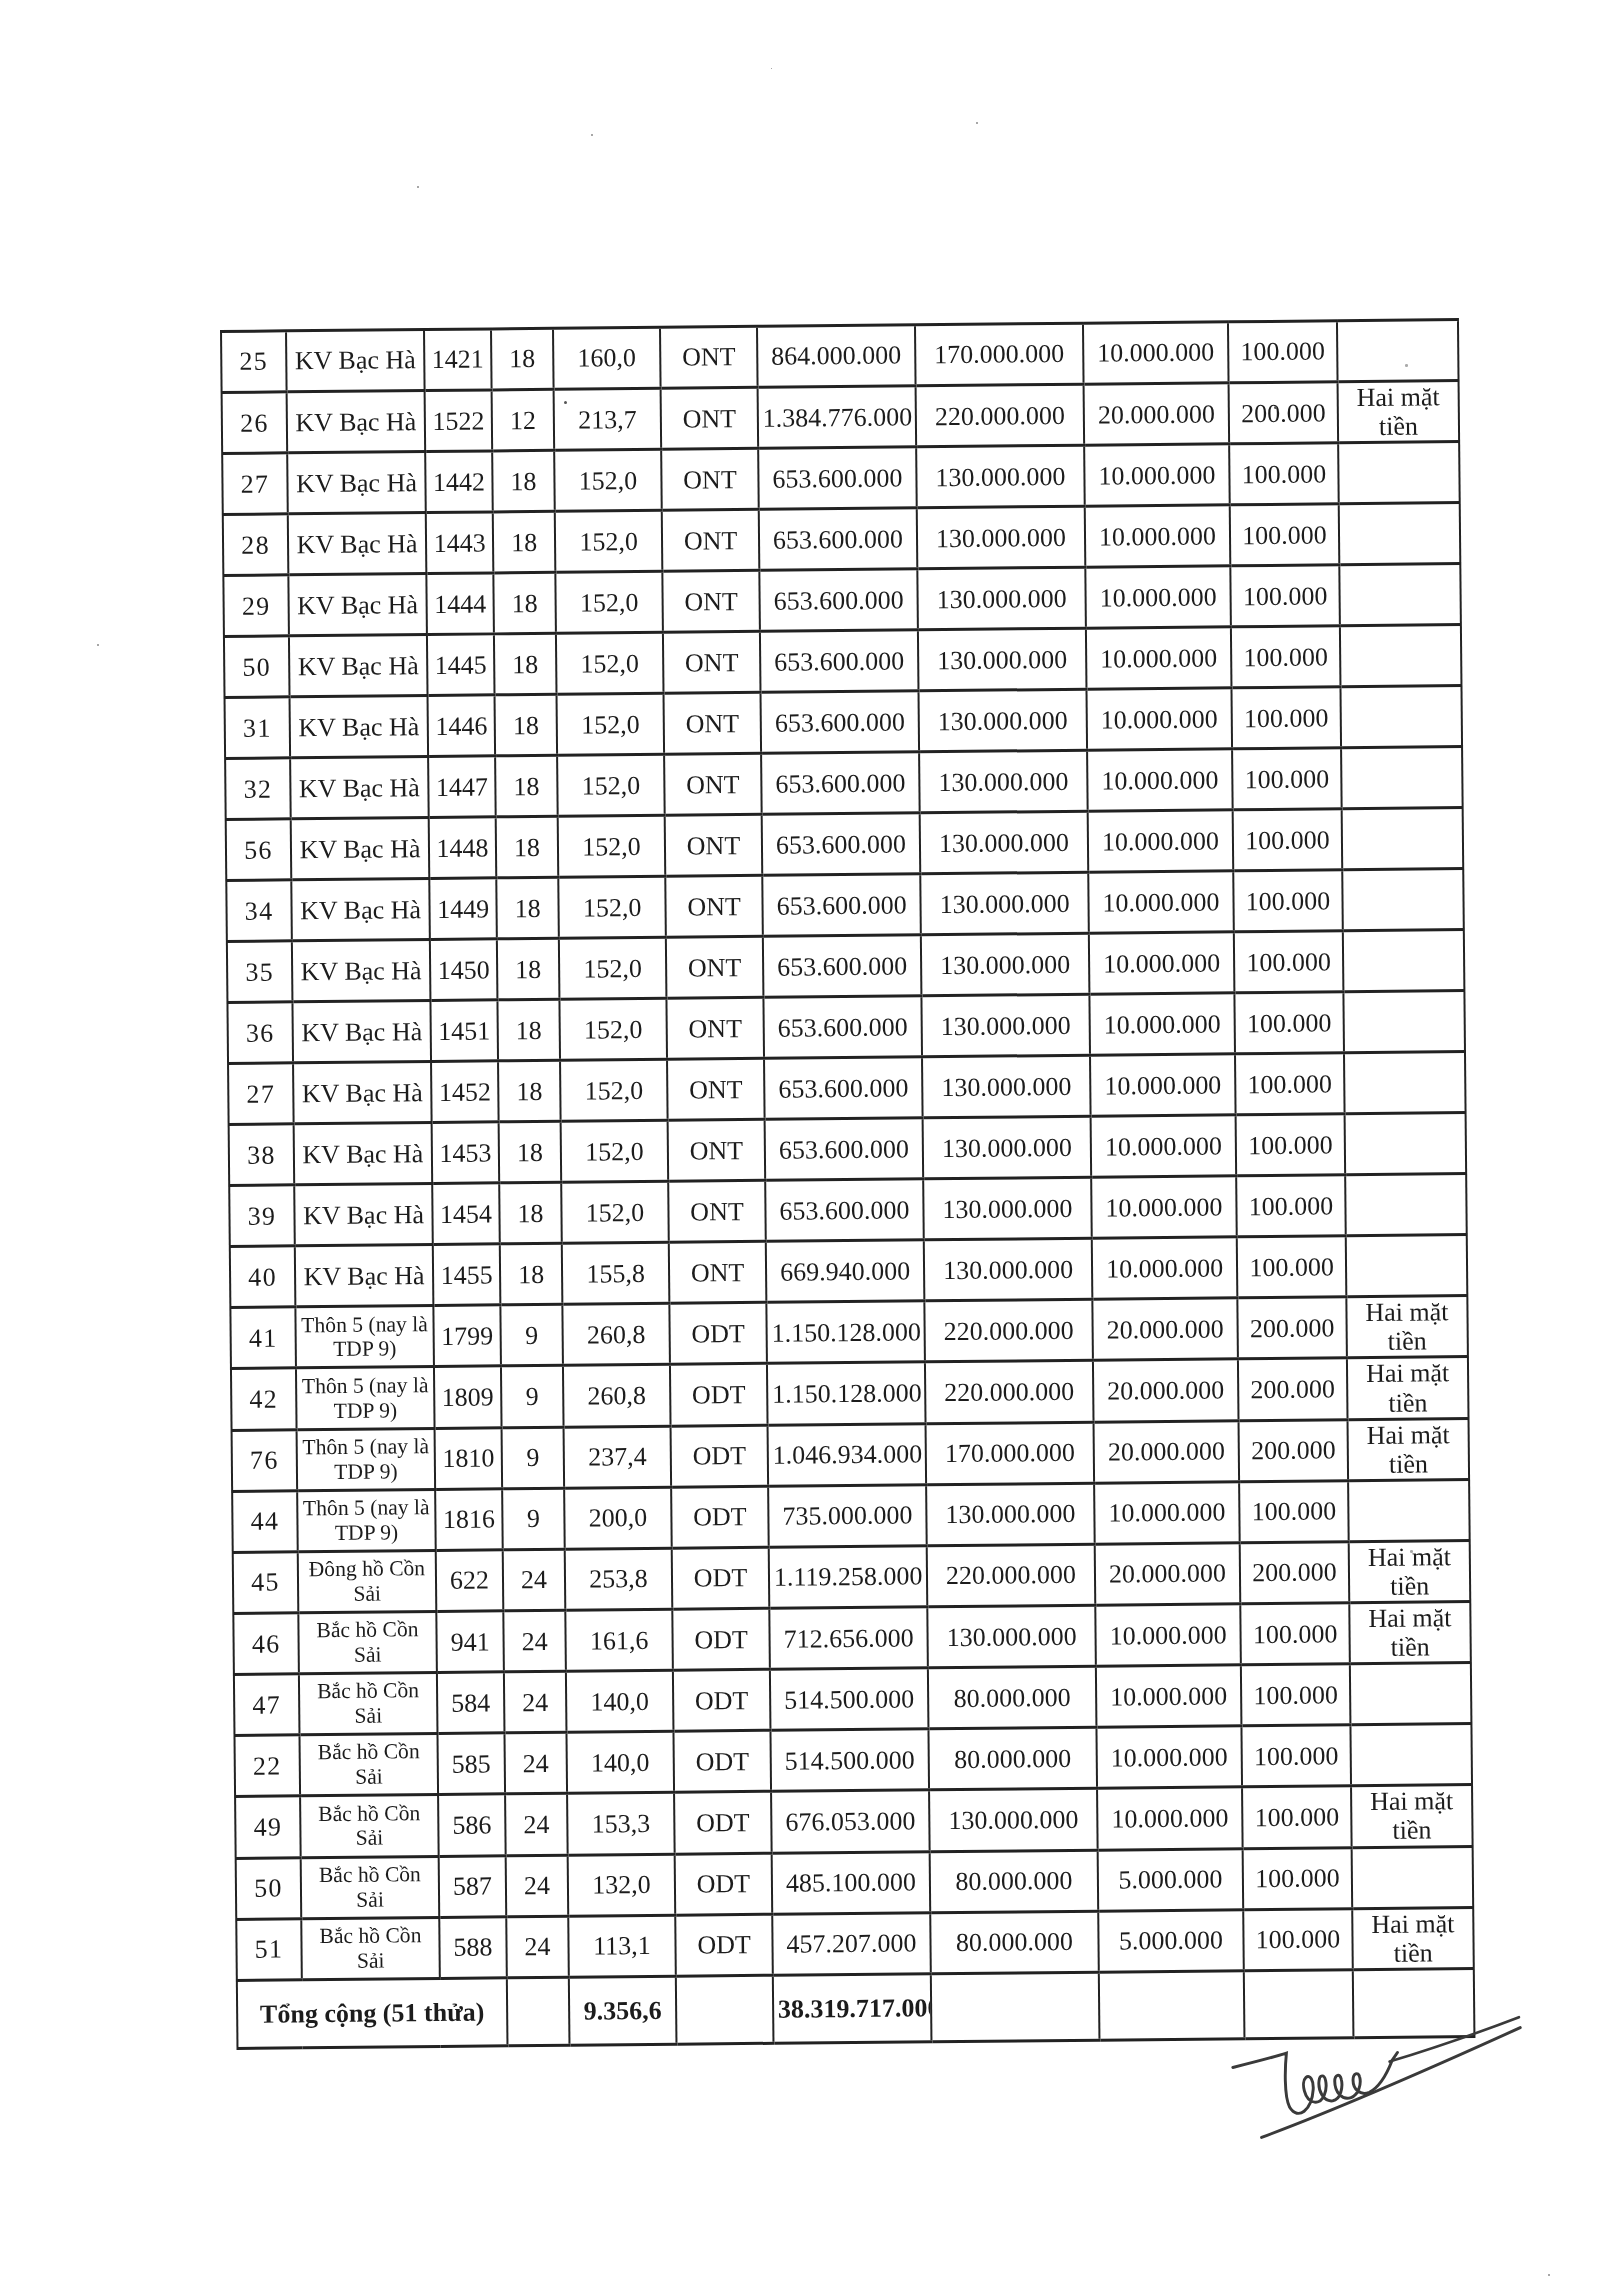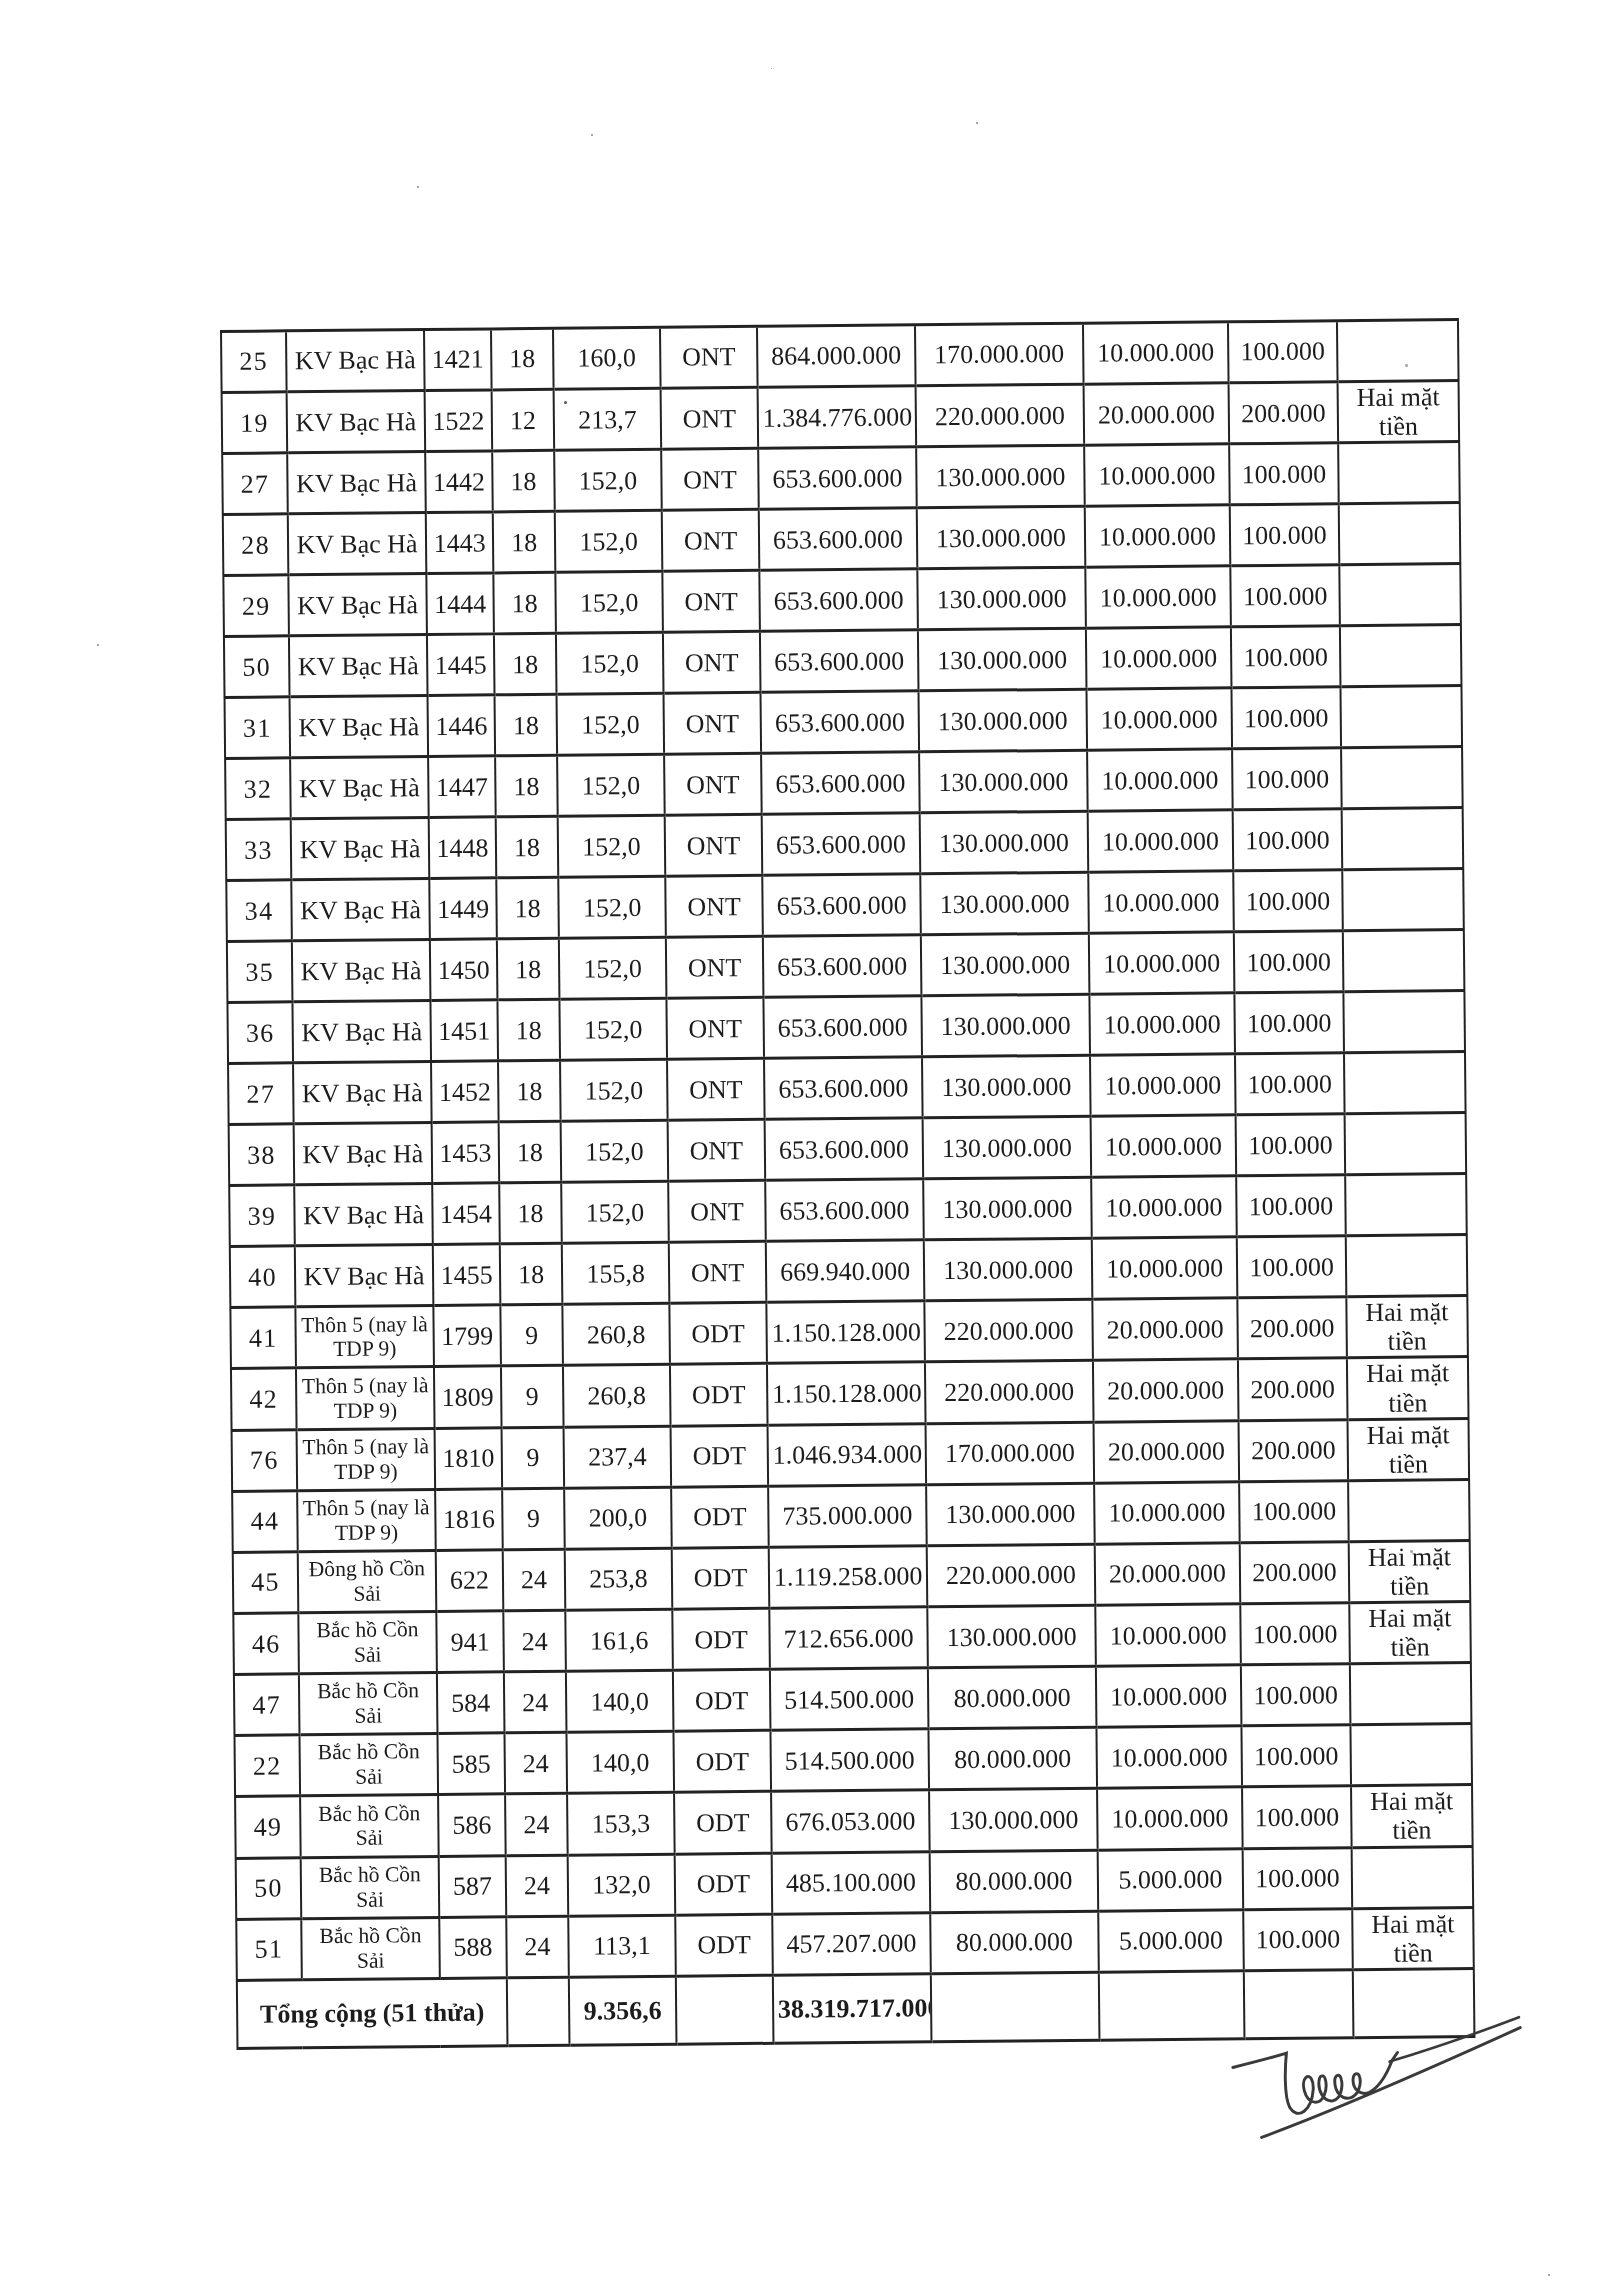--- a/index.html
+++ b/index.html
@@ -86,21 +86,21 @@
             <td class="col-map_sheet">18</td>
             <td class="col-area_m2">160,0</td>
             <td class="col-land_type">ONT</td>
             <td class="col-starting_price">864.000.000</td>
             <td class="col-deposit">170.000.000</td>
             <td class="col-bid_step">10.000.000</td>
             <td class="col-fee">100.000</td>
             <td class="col-note"></td>
           </tr>
           <tr>
-            <td class="col-stt">19</td>
+            <td class="col-stt">26</td>
             <td class="col-location">KV Bạc Hà</td>
             <td class="col-plot_no">1522</td>
             <td class="col-map_sheet">12</td>
             <td class="col-area_m2">213,7</td>
             <td class="col-land_type">ONT</td>
             <td class="col-starting_price">1.384.776.000</td>
             <td class="col-deposit">220.000.000</td>
             <td class="col-bid_step">20.000.000</td>
             <td class="col-fee">200.000</td>
             <td class="col-note">Hai mặt tiền</td>
@@ -177,21 +177,21 @@
             <td class="col-map_sheet">18</td>
             <td class="col-area_m2">152,0</td>
             <td class="col-land_type">ONT</td>
             <td class="col-starting_price">653.600.000</td>
             <td class="col-deposit">130.000.000</td>
             <td class="col-bid_step">10.000.000</td>
             <td class="col-fee">100.000</td>
             <td class="col-note"></td>
           </tr>
           <tr>
-            <td class="col-stt">33</td>
+            <td class="col-stt">56</td>
             <td class="col-location">KV Bạc Hà</td>
             <td class="col-plot_no">1448</td>
             <td class="col-map_sheet">18</td>
             <td class="col-area_m2">152,0</td>
             <td class="col-land_type">ONT</td>
             <td class="col-starting_price">653.600.000</td>
             <td class="col-deposit">130.000.000</td>
             <td class="col-bid_step">10.000.000</td>
             <td class="col-fee">100.000</td>
             <td class="col-note"></td>

